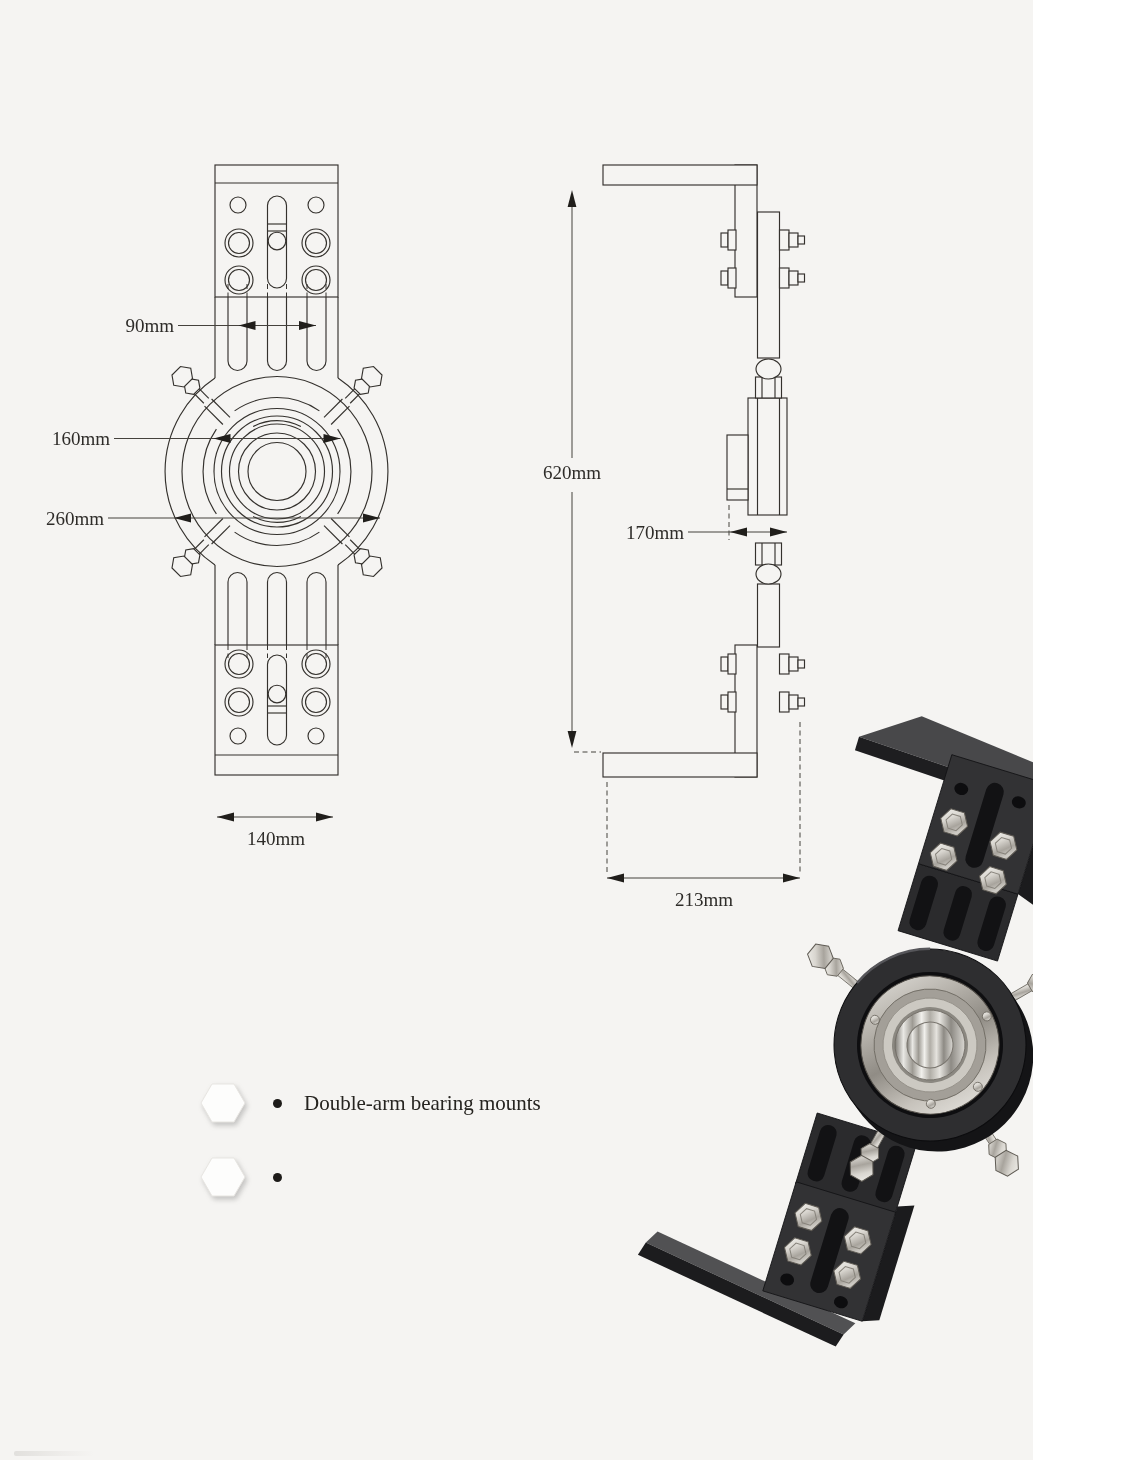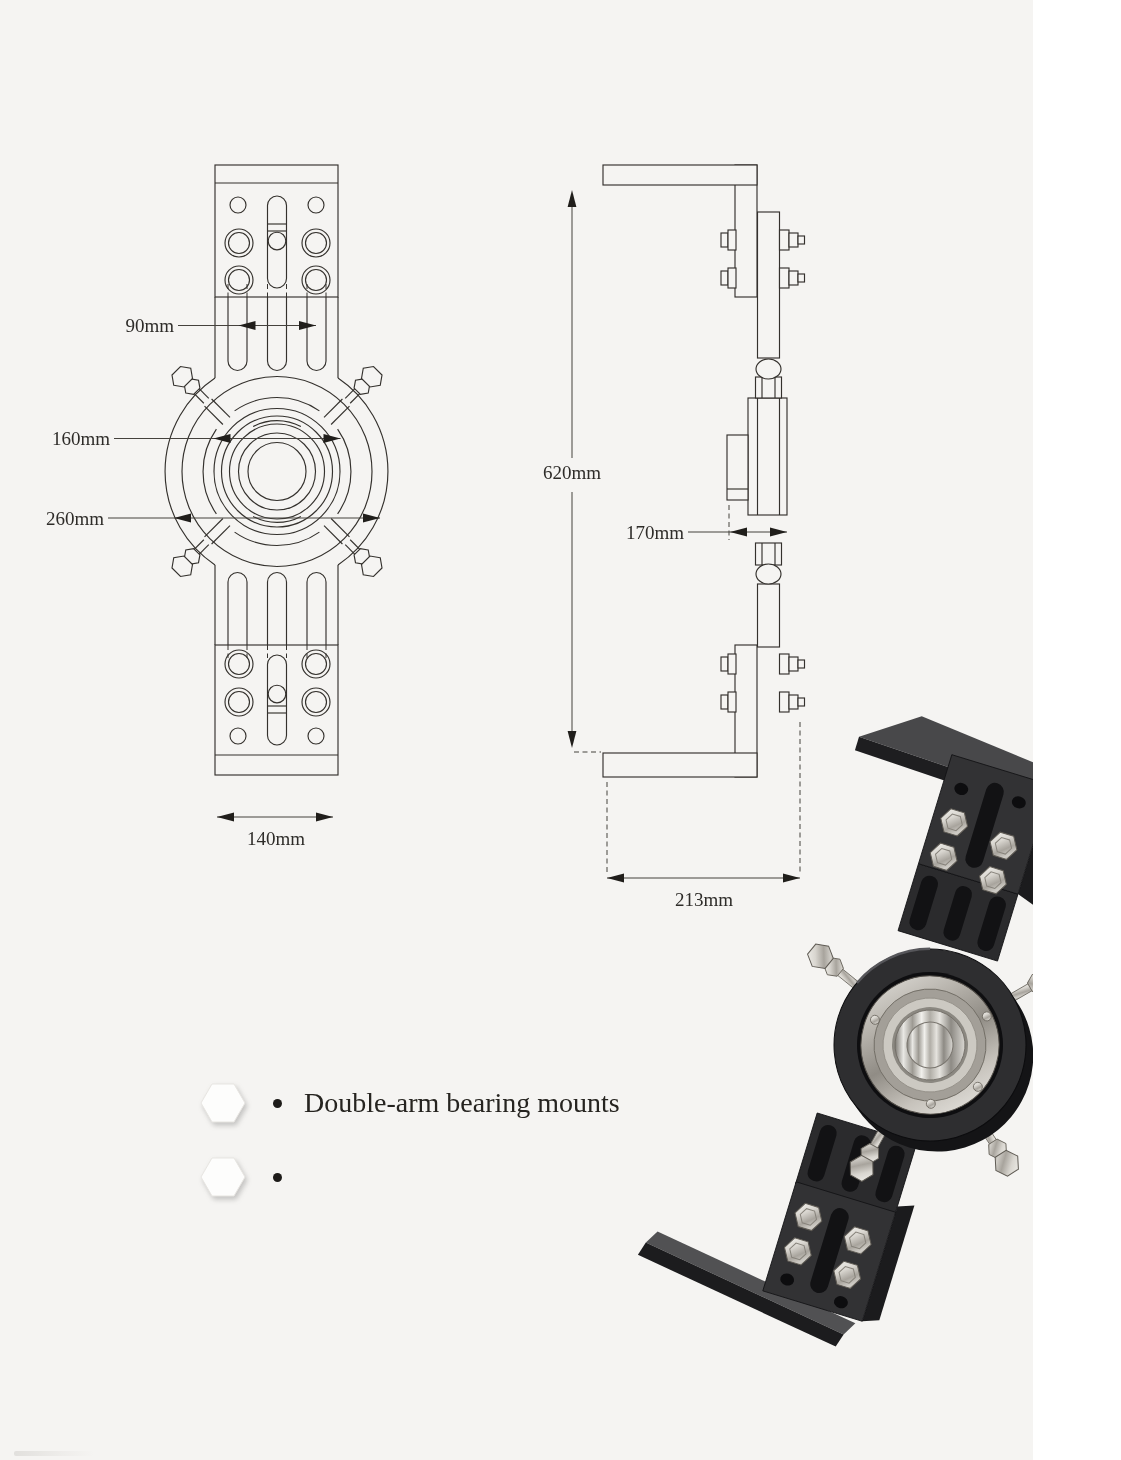--- a/index.html
+++ b/index.html
@@ -8,21 +8,21 @@
   svg.drawing{position:absolute;left:0;top:0;}
   .ln{stroke:#34312d;stroke-width:1.15;fill:none;stroke-linecap:butt;stroke-linejoin:miter;}
   .fillbg{fill:#f5f4f2;}
   .dash{stroke-dasharray:5 3.5;stroke-width:1;}
   .dim{stroke:#45423d;stroke-width:1;fill:none;}
   .arr{fill:#201e1b;stroke:none;}
   .dimtxt{font-family:"Liberation Serif",serif;font-size:19px;fill:#2e2c29;}
   .bullet-row{position:absolute;display:flex;align-items:center;}
   .hex-icon{filter:drop-shadow(2px 3px 2.5px rgba(70,70,70,.28));}
   .bullet-dot{width:9px;height:9px;border-radius:50%;background:#1d1b19;margin-left:27px;flex:0 0 auto;}
-  .bullet-text{margin-left:22px;font-size:28px;color:#262420;white-space:nowrap;}
+  .bullet-text{margin-left:22px;font-size:21px;color:#262420;white-space:nowrap;}
   .corner-artifact{position:absolute;left:14px;top:1451px;width:80px;height:5px;
           background:linear-gradient(90deg,#c9c7c3,#e6e4e1 60%,transparent);opacity:.45;border-radius:2px;}
 </style>
 </head>
 <body>
 
 <div class="canvas">
 
 <svg class="drawing" width="1121" height="1460" viewBox="0 0 1121 1460">
   <defs>

